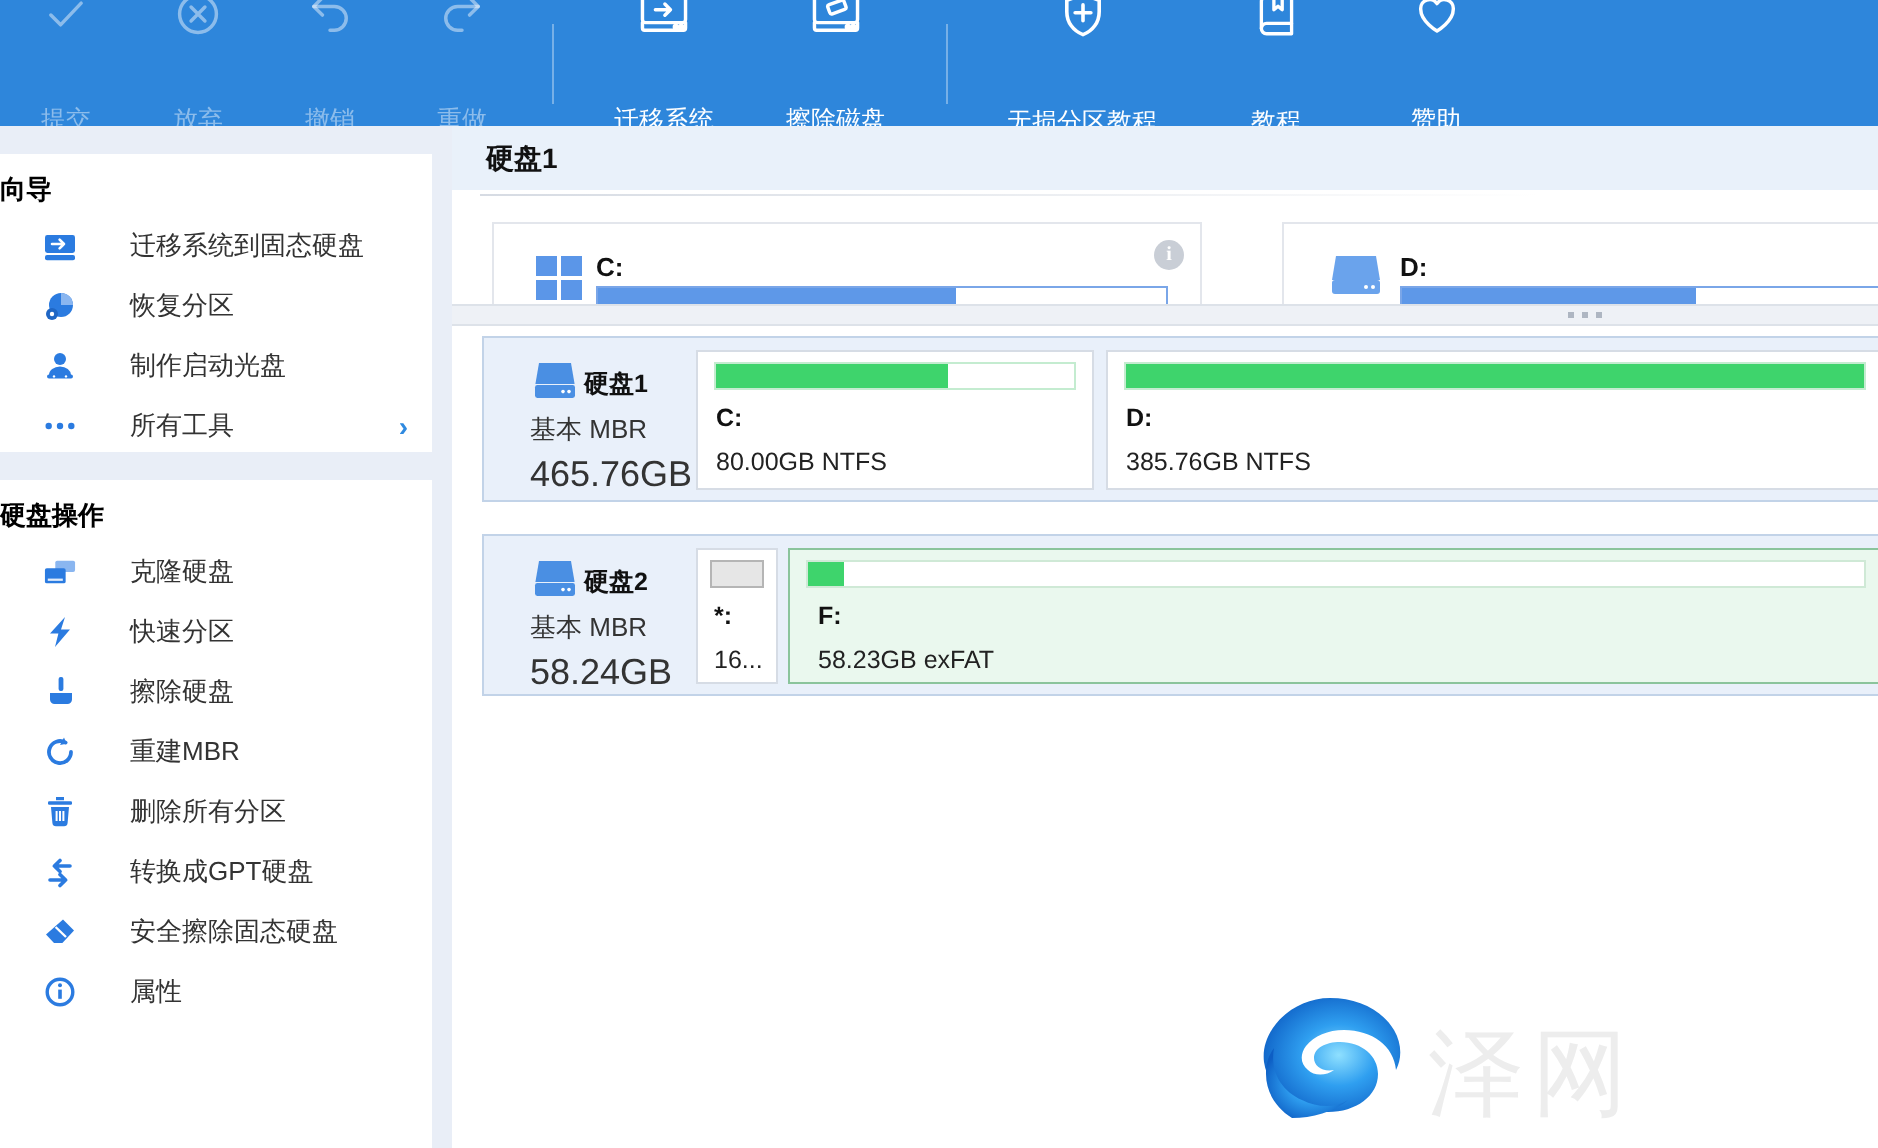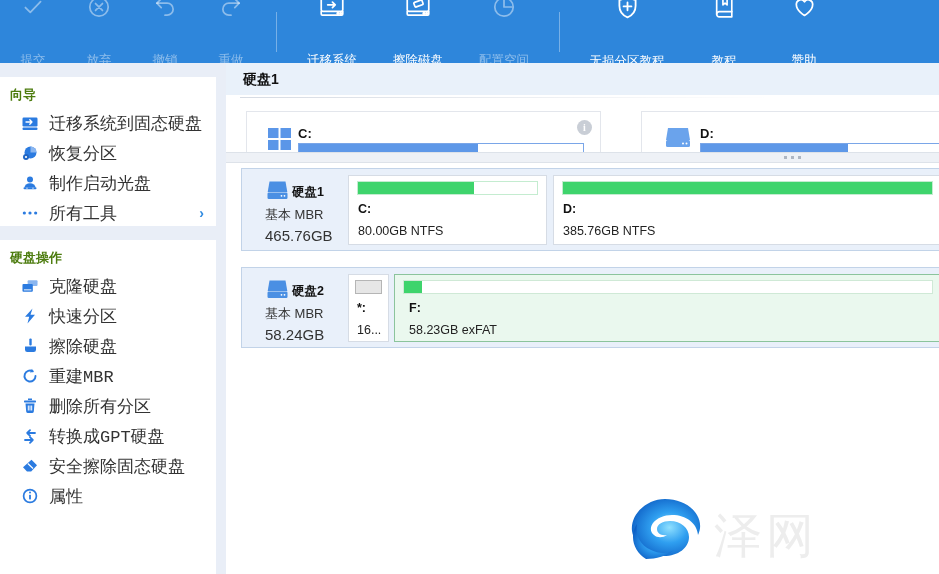--- a/index.html
+++ b/index.html
@@ -26,25 +26,25 @@
   .tb-btn.w-t1{width:102px;margin:0 4px;}
   .tb-btn.w-t2{width:72px;margin:0 6px;}
   .tb-btn.w-t3{width:94px;margin:0 6px;}
   .tb-btn.w-t4{width:68px;margin:0 4px;}
 
   
   .sidebar{position:absolute;left:0;top:63px;width:226px;bottom:0;background:#e9eef7;}
   .side-panel{position:absolute;left:0;width:216px;background:#ffffff;box-sizing:border-box;}
   .side-panel.p1{top:14px;height:149px;}
   .side-panel.p2{top:177px;height:374px;}
-  .side-section-label{font-size:13px;font-weight:bold;color:#4d7c0f;padding:9px 0 4px 10px;}
+  .side-section-label{font-size:13px;font-weight:bold;color:#000000;padding:9px 0 4px 0;}
   .side-item{position:relative;height:30px;display:flex;align-items:center;cursor:pointer;}
   .side-item .si-icon{width:16px;height:16px;margin-left:22px;display:flex;align-items:center;justify-content:center;}
   .side-item .si-icon svg{display:block;}
-  .side-item .si-label{font-size:17px;color:#333333;margin-left:11px;white-space:nowrap;font-family:Liberation Mono, monospace;}
+  .side-item .si-label{font-size:13px;color:#333333;margin-left:27px;white-space:nowrap;}
   .side-item .si-chevron{position:absolute;right:12px;color:#2f8ae0;font-size:14px;font-weight:bold;}
 
   
   .main{position:absolute;left:226px;top:63px;right:0;bottom:0;background:#ffffff;}
   .tabstrip{position:absolute;left:0;top:0;right:0;height:32px;background:#e9f1fa;}
   .tab{display:inline-block;padding:8px 0 0 17px;font-size:14px;font-weight:bold;color:#111;cursor:pointer;}
   .tab-divider{position:absolute;left:14px;top:34px;width:530px;height:1px;
     background:linear-gradient(to right,#d6dbe3,rgba(214,219,227,0));}
 
   
@@ -70,21 +70,21 @@
 
   
   .disk-row{position:absolute;left:15px;right:-2px;height:83px;
     background:#e9f0fa;border:1px solid #c2d3e8;box-sizing:border-box;}
   .disk-row.r1{top:105px;}
   .disk-row.r2{top:204px;height:81px;}
   .disk-info{position:absolute;left:0;top:0;width:106px;height:100%;cursor:pointer;}
   .di-icon{position:absolute;left:24px;top:11px;}
   .di-name{position:absolute;left:50px;top:15px;font-size:12.5px;font-weight:bold;color:#111;white-space:nowrap;}
   .di-type{position:absolute;left:23px;top:37px;font-size:13px;color:#333;white-space:nowrap;}
-  .di-size{position:absolute;left:23px;top:58px;font-size:15px;color:#333;white-space:nowrap;}
+  .di-size{position:absolute;left:23px;top:58px;font-size:18px;color:#333;white-space:nowrap;}
 
   .part{position:absolute;top:6px;height:70px;background:#ffffff;border:1px solid #d6dce5;
     box-sizing:border-box;cursor:pointer;}
   .r2 .part{height:68px;}
   .part .p-bar{position:absolute;left:8px;right:8px;top:5px;height:14px;
     border:1px solid #c4ecd0;background:#fff;box-sizing:border-box;}
   .part .p-fill{height:100%;background:#3ed46c;}
   .part .p-label{position:absolute;left:9px;top:26px;font-size:12.5px;font-weight:bold;color:#111;}
   .part .p-detail{position:absolute;left:9px;top:48px;font-size:12.5px;color:#222;white-space:nowrap;}
   .part.pc{left:106px;width:199px;}
@@ -160,29 +160,20 @@
         <svg width="28" height="26" viewBox="0 0 26 24" fill="none" stroke="currentColor" stroke-width="1.6" stroke-linecap="round" stroke-linejoin="round">
           <rect x="3" y="4" width="20" height="12" rx="1.5"></rect>
           <rect x="9.5" y="6.5" width="8" height="4.5" rx="1" transform="rotate(-20 13.5 9)"></rect>
           <path d="M3 16v2.5a1 1 0 0 0 1 1h18a1 1 0 0 0 1-1V16"></path>
           <circle cx="18.5" cy="18" r="0.7" fill="currentColor"></circle>
           <circle cx="21" cy="18" r="0.7" fill="currentColor"></circle>
         </svg>
       </span>
        <span class="tb-label">擦除磁盘</span>
      </div>
-    <div class="tb-btn w-md disabled">
-       <span class="tb-icon">
-        <svg width="26" height="26" viewBox="0 0 24 24" fill="none" stroke="currentColor" stroke-width="1.6" stroke-linecap="round" stroke-linejoin="round">
-          <circle cx="12" cy="12" r="8.5"></circle>
-          <path d="M12 5v7h7"></path>
-        </svg>
-      </span>
-       <span class="tb-label">配置空间</span>
-     </div>
     <div class="tb-sep"></div>
     <div class="tb-btn w-t1">
        <span class="tb-icon">
         <svg width="27" height="27" viewBox="0 0 24 24" fill="none" stroke="currentColor" stroke-width="1.6" stroke-linecap="round" stroke-linejoin="round">
           <path d="M12 2.8l7.2 2.7v5c0 4.8-2.9 8.6-7.2 10.2-4.3-1.6-7.2-5.4-7.2-10.2v-5z"></path>
           <path d="M12 7.5v7M8.5 11h7"></path>
         </svg>
       </span>
        <span class="tb-label">无损分区教程</span>
      </div>

